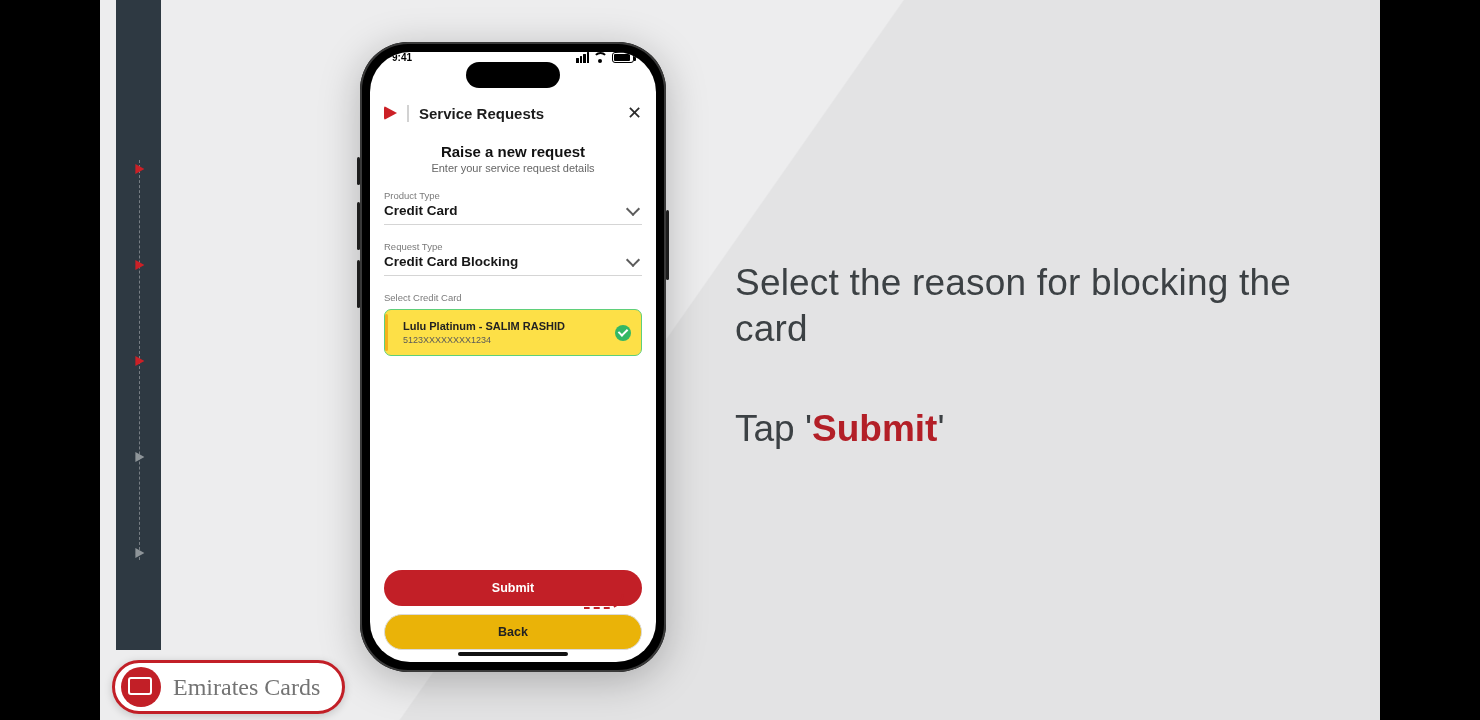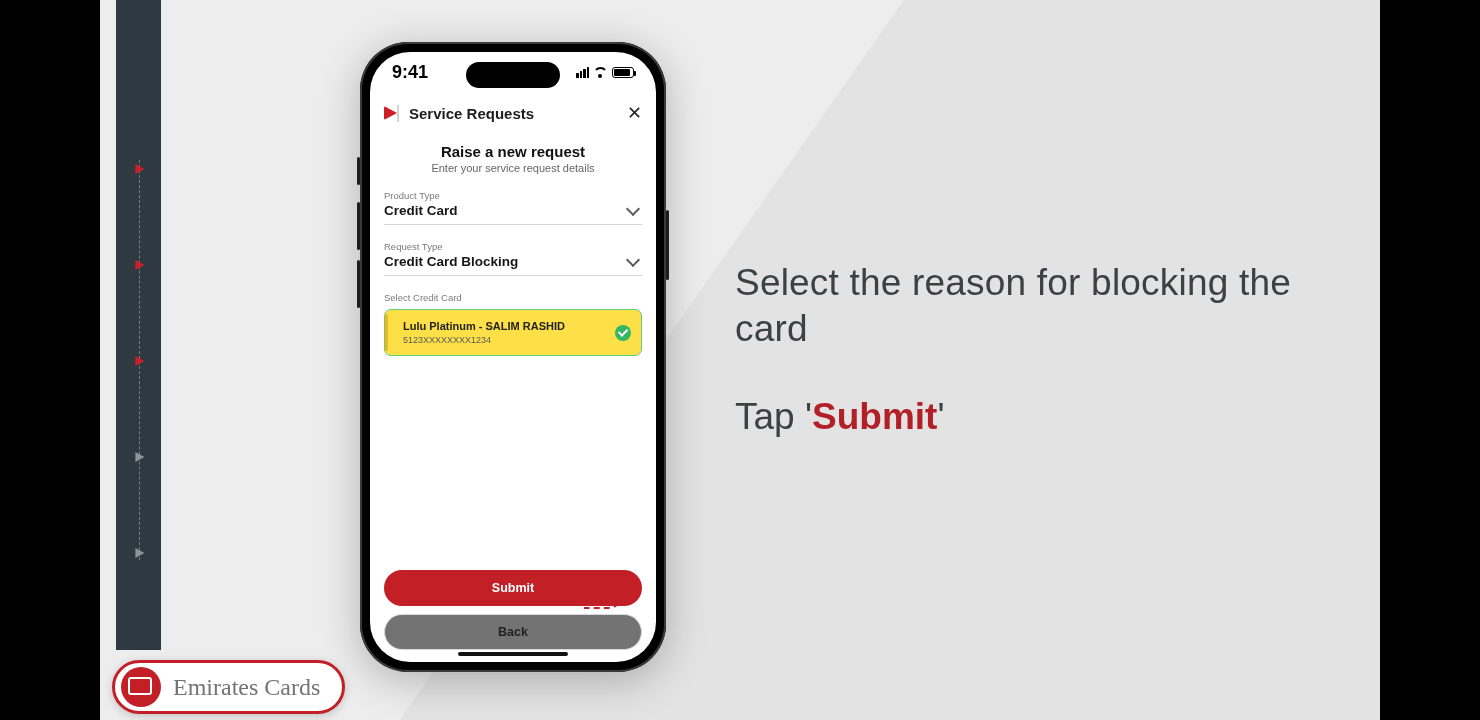--- a/index.html
+++ b/index.html
@@ -19,21 +19,21 @@
   .rail-body { position:absolute; left:50%; top:160px; width:0; height:400px; border-left:1px dashed rgba(255,255,255,.35); }
   
   .tri { position:absolute; left:50%; transform:translateX(-40%); width:0;height:0;
          border-top:5px solid transparent; border-bottom:5px solid transparent;}
   .tri.red  { border-left:9px solid #cc2026; }
   .tri.grey { border-left:9px solid #8e9599; }
 
   
   .instructions { position:absolute; left:635px; top:260px; right:60px; color:#3c4144; }
   .instructions .line1 { font-size:37px; line-height:1.25; font-weight:500; letter-spacing:.2px; }
-  .instructions .line2 { font-size:37px; font-weight:500; margin-top:43px; }
+  .instructions .line2 { font-size:37px; font-weight:500; margin-top:55px; }
   .instructions .hl { color:#b31f27; font-weight:700; }
 
   
   .phone {
     position:absolute; left:260px; top:42px; width:306px; height:630px;
     background:#000; border-radius:48px; padding:10px;
     box-shadow: 0 8px 40px rgba(0,0,0,.25), inset 0 0 0 2px #3a3a3a;
   }
   .phone .side-btn { position:absolute; background:#1d1d1d; border-radius:2px; }
   .phone .sb1{ left:-3px; top:115px; width:3px; height:28px;}
@@ -42,35 +42,35 @@
   .phone .sb4{ right:-3px; top:168px; width:3px; height:70px;}
   .screen {
     width:100%; height:100%; background:#fff; border-radius:40px; overflow:hidden; position:relative;
     display:flex; flex-direction:column;
   }
   .island { position:absolute; left:50%; top:10px; transform:translateX(-50%);
             width:94px; height:26px; background:#000; border-radius:16px; z-index:5;}
   .home-ind { position:absolute; left:50%; bottom:6px; transform:translateX(-50%);
               width:110px; height:4px; background:#121212; border-radius:3px; z-index:5;}
 
-  .statusbar { height:44px; display:flex; justify-content:space-between; align-items:center;
-               padding:0 22px 4px; font-size:18px; font-weight:700; }
+  .statusbar { height:44px; display:flex; justify-content:space-between; align-items:flex-start;
+               padding:0 22px 4px; font-size:10px; font-weight:700; }
   .status-right { display:flex; align-items:center; gap:4px; }
   .sig { display:inline-flex; align-items:flex-end; gap:1px; }
   .sig i{ width:2.5px; background:#000; display:inline-block; border-radius:.5px;}
   .sig i:nth-child(1){height:5px} .sig i:nth-child(2){height:7px}
   .sig i:nth-child(3){height:9px} .sig i:nth-child(4){height:11px}
   .wifi { width:15px; height:11px; position:relative; }
   .wifi::before{content:"";position:absolute;inset:0;border:2px solid #000;border-bottom:none;border-left-color:transparent;border-right-color:transparent;border-radius:10px 10px 0 0;}
   .wifi::after{content:"";position:absolute;left:5px;bottom:0;width:4px;height:4px;background:#000;border-radius:50%;}
   .batt{ width:22px;height:11px;border:1px solid #000;border-radius:3px;position:relative;}
   .batt::before{content:"";position:absolute;left:1px;top:1px;bottom:1px;width:16px;background:#000;border-radius:1px;}
   .batt::after{content:"";position:absolute;right:-3px;top:3px;width:2px;height:5px;background:#000;border-radius:0 1px 1px 0;}
 
-  .app-hdr { display:flex; align-items:center; padding:8px 14px 10px; border-bottom:1px solid transparent;}
+  .app-hdr { display:flex; align-items:center; padding:8px 14px 10px; gap:10px; border-bottom:1px solid transparent;}
   .app-hdr .logo { width:0;height:0;border-top:7px solid transparent;border-bottom:7px solid transparent;border-left:13px solid #cc2026; border-radius:2px; }
   .app-hdr .title{ font-weight:700; font-size:15px; color:#1c1c1c; border-left:2px solid #d2d2d2; padding-left:10px; }
   .app-hdr .close{ margin-left:auto; font-size:18px; color:#2a2a2a; line-height:1; cursor:pointer; }
 
   .screen-body{ flex:1; overflow:hidden; padding:0 14px 90px; position:relative;}
   .heading { text-align:center; margin-top:10px;}
   .heading h2{ font-size:15px; font-weight:800; color:#111;}
   .heading p { font-size:11px; color:#666; margin-top:2px;}
 
   .field { margin-top:16px; border-bottom:1px solid #d5d5d5; padding-bottom:6px;}
@@ -86,21 +86,21 @@
   .card-sel::before{content:"";position:absolute;left:0;top:4px;bottom:4px;width:3px;background:#f4b21b;border-radius:2px;}
   .card-sel .nm{ font-size:11px; font-weight:600; color:#222; padding-left:6px;}
   .card-sel .num{ font-size:9px; color:#5a5a5a; margin-top:3px; padding-left:6px;}
   .card-sel .tick{ position:absolute; right:10px; top:50%; transform:translateY(-50%);
                    width:16px;height:16px;border-radius:50%;background:#33b765;display:flex;align-items:center;justify-content:center;}
   .card-sel .tick::after{content:"";width:4px;height:7px;border-right:2px solid #fff;border-bottom:2px solid #fff;transform:rotate(45deg);margin-top:-2px;}
 
   .btn-area{ position:absolute; left:14px; right:14px; bottom:12px; display:flex; flex-direction:column; gap:8px;}
   .btn{ height:36px; border-radius:20px; font-size:12.5px; display:flex; align-items:center; justify-content:center; cursor:pointer; position:relative;}
   .btn.primary{ background:#c21f27; color:#fff; font-weight:600;}
-  .btn.secondary{ background:#737373; color:#222; border:1px solid #dadada; font-weight:600;}
+  .btn.secondary{ background:#eab308; color:#222; border:1px solid #dadada; font-weight:600;}
   .hint-arc{ position:absolute; right:18px; bottom:-3px; width:40px;height:16px;
              border:2px dashed #c21f27; border-top:none; border-left:none; border-radius:0 0 22px 0; pointer-events:none;}
 
   
   .brand-chip{ position:absolute; left:12px; bottom:6px; display:flex; align-items:center; gap:12px;
                background:#fff; border:3px solid #c21f27; border-radius:34px; padding:4px 22px 4px 6px;
                box-shadow:0 2px 8px rgba(0,0,0,.18); z-index:20;}
   .brand-chip .ic{ width:40px;height:40px;border-radius:50%;background:#c21f27;display:flex;align-items:center;justify-content:center;}
   .brand-chip .ic .card{ width:20px;height:14px;border:2px solid #fff;border-radius:3px;position:relative;}
   .brand-chip .ic .card::after{content:"";position:absolute;left:-5px;top:-5px;width:20px;height:14px;border:2px solid #fff;border-radius:3px;background:#c21f27;}

